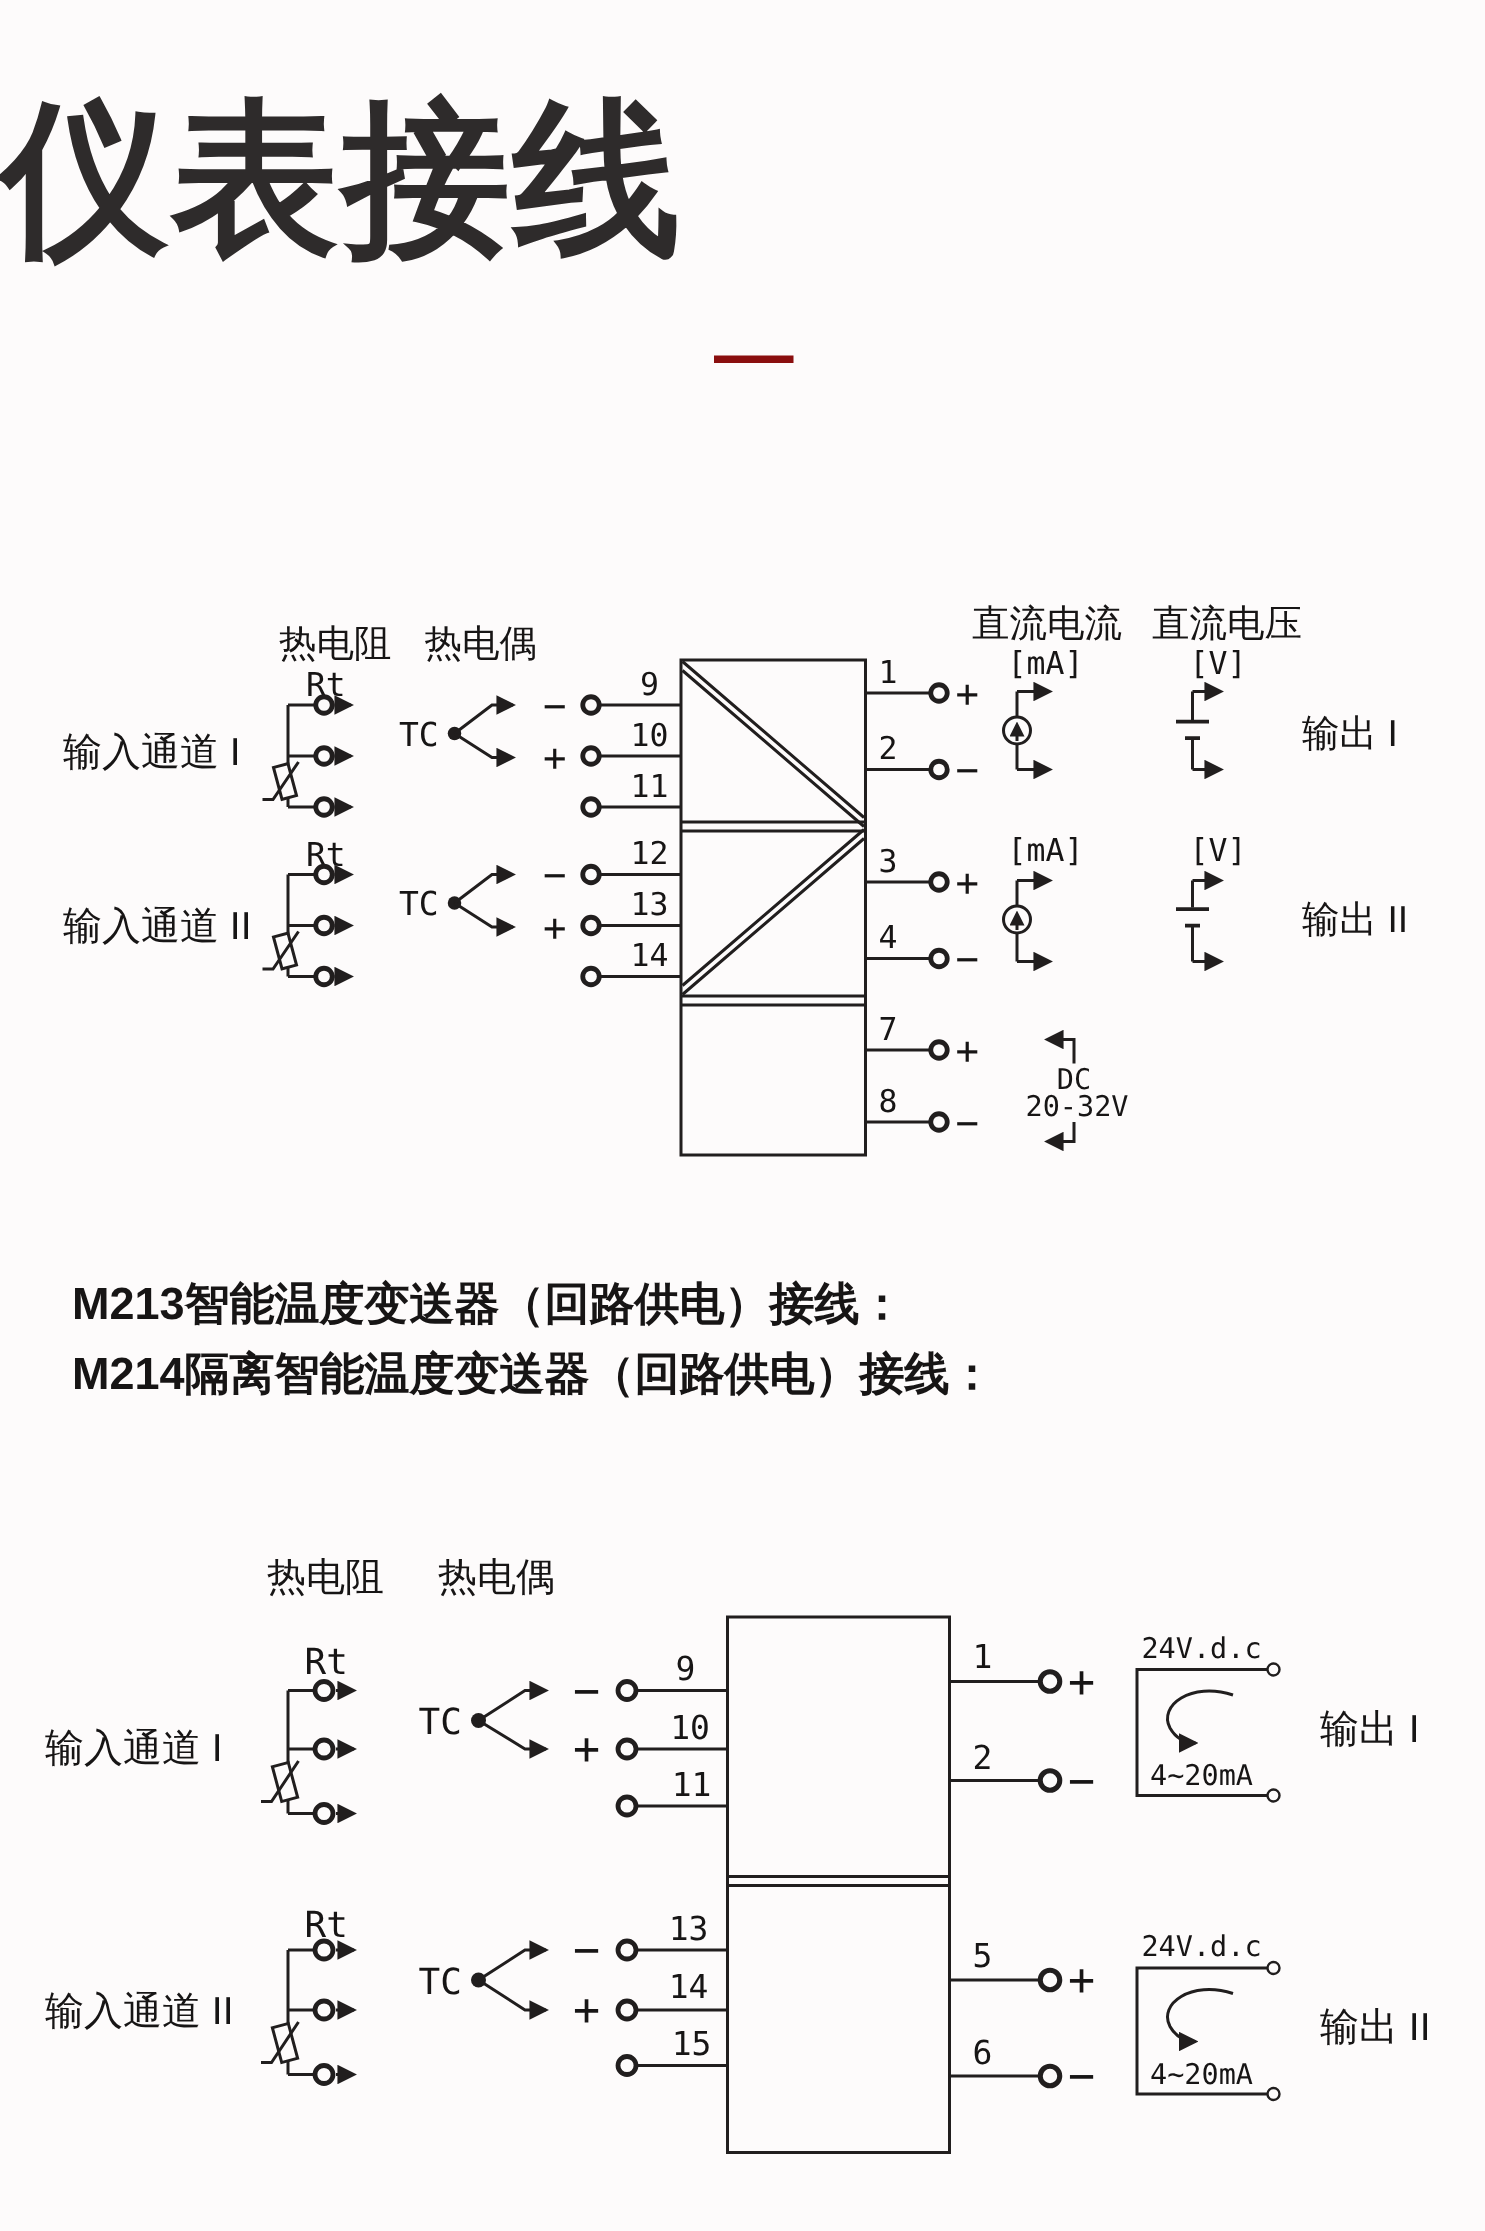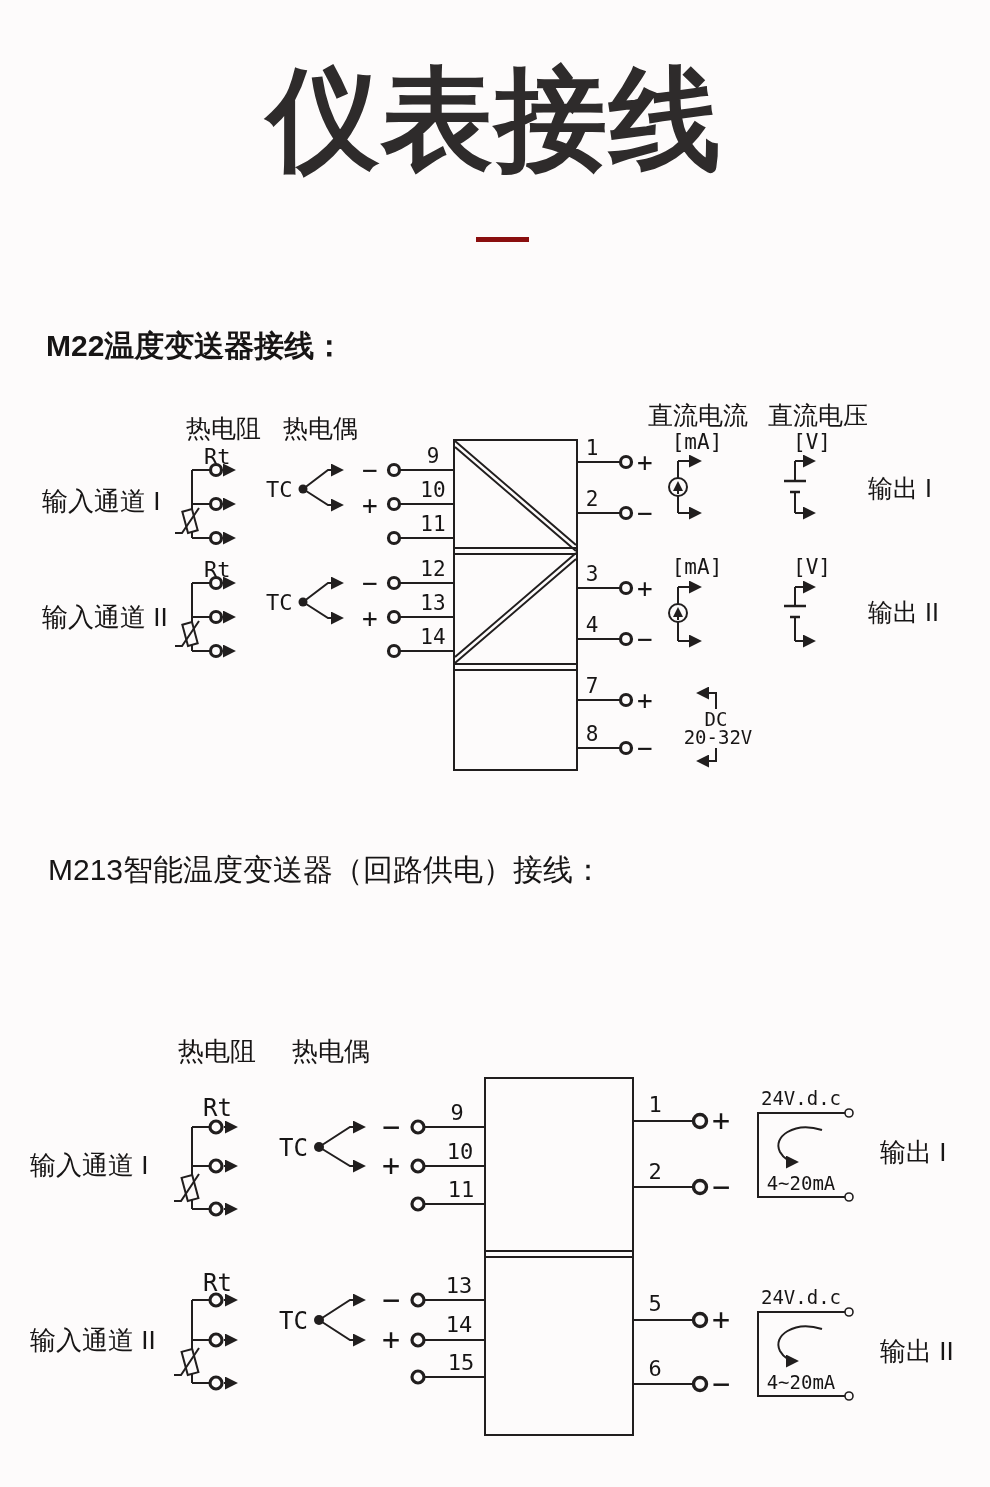--- a/index.html
+++ b/index.html
@@ -1,22 +1,22 @@
 <!DOCTYPE html>
 <html><head>
 <meta charset="utf-8">
 <style>
   html,body{margin:0;padding:0;}
   body{background:#fdfbfb;font-family:"Liberation Sans",sans-serif;}
   .frame{position:relative;width:990px;height:1487px;background:#fdfbfb;overflow:hidden;}
-  .page-title{position:absolute;left:0;top:58px;width:100%;text-align:center;
+  .page-title{position:absolute;left:0;top:58px;width:100%;text-align:left;
     font-size:112px;font-weight:900;color:#2e2b2b;letter-spacing:2px;line-height:1.1;}
   .title-underline{position:absolute;left:476px;top:237px;width:53px;height:5px;background:#8a0e0e;}
   .h-m22{position:absolute;left:46px;top:326px;font-size:30px;font-weight:600;color:#171515;}
-  .h-m21x{position:absolute;left:48px;top:854px;font-size:30px;font-weight:400;color:#171515;}
+  .h-m21x{position:absolute;left:48px;top:854px;font-size:30px;font-weight:700;color:#171515;}
   .h-m21x div{margin-bottom:16px;line-height:31px;}
   svg{position:absolute;left:0;top:0;}
   .ln{stroke:#211e1e;stroke-width:2;fill:none;}
   .ln25{stroke:#211e1e;stroke-width:2.5;fill:none;}
   .term{stroke:#211e1e;stroke-width:3.2;fill:#fdfbfb;}
   .term2{stroke:#211e1e;stroke-width:3.4;fill:#fdfbfb;}
   .smallc{stroke:#211e1e;stroke-width:1.6;fill:#fdfbfb;}
   .dot{fill:#211e1e;stroke:none;}
   .cs{stroke:#211e1e;stroke-width:2;fill:#fdfbfb;}
   text{fill:#171515;}
@@ -34,24 +34,24 @@
   .mid{text-anchor:middle;}
 </style>
 </head>
 <body>
 
 <div class="frame">
 
   <div class="page-title">仪表接线</div>
   <div class="title-underline"></div>
 
-  <div class="h-m22">M22温度变送器接线：</div>
 
   <div class="h-m21x">
     <div>M213智能温度变送器（回路供电）接线：</div>
+    <div>M214隔离智能温度变送器（回路供电）接线：</div>
   </div>
 
   <svg width="990" height="1487" viewBox="0 0 990 1487">
     <defs>
       <marker id="arr" viewBox="0 0 10 10" refX="8.5" refY="5" markerWidth="6.5" markerHeight="6.5" orient="auto">
         <path d="M0,0L10,5L0,10Z" fill="#211e1e"></path>
       </marker>
       <marker id="arrS" viewBox="0 0 10 10" refX="7" refY="5" markerWidth="5" markerHeight="5" orient="auto">
         <path d="M0,0L10,5L0,10Z" fill="#211e1e"></path>
       </marker>

